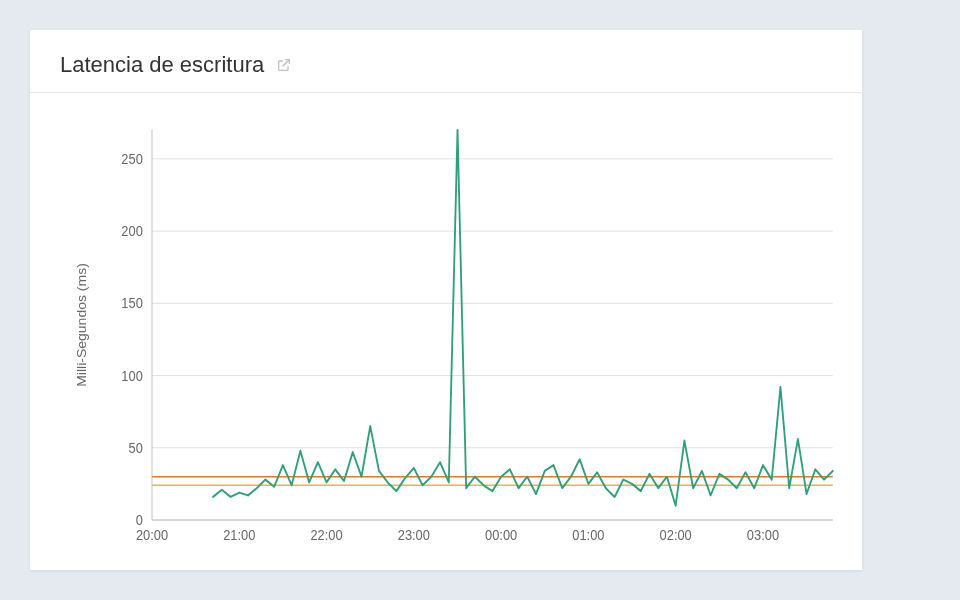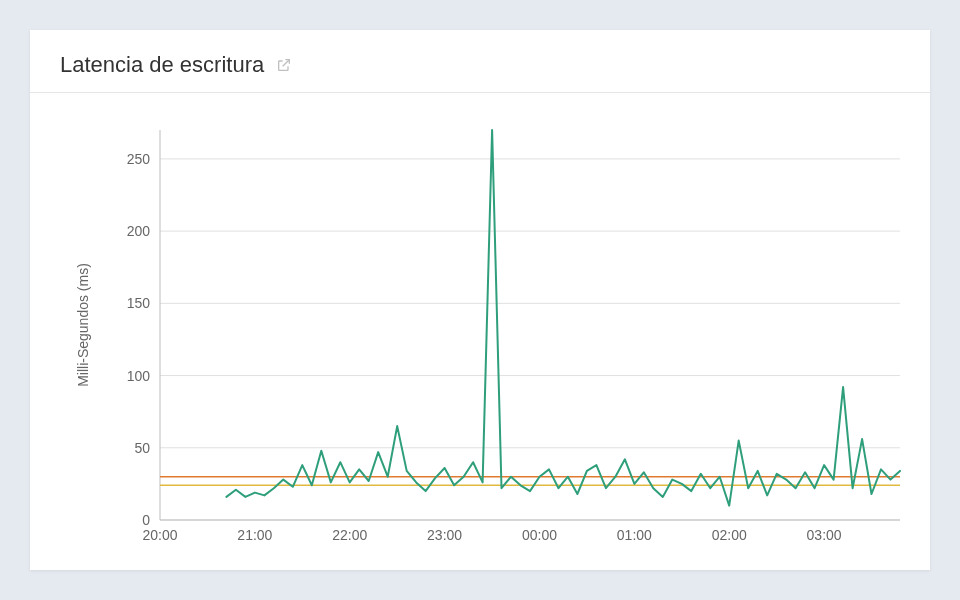--- a/index.html
+++ b/index.html
@@ -9,21 +9,21 @@
     height: 600px;
     background: #e5eaf0;
     font-family: -apple-system, BlinkMacSystemFont, "Segoe UI", Helvetica, Arial, sans-serif;
     color: #333;
     overflow: hidden;
   }
   .card {
     position: absolute;
     left: 30px;
     top: 30px;
-    width: 900px;
+    width: 832px;
     height: 540px;
     background: #fff;
     box-shadow: 0 1px 3px rgba(0,0,0,0.08);
     box-sizing: border-box;
   }
   .card-header {
     padding: 22px 30px 14px 30px;
     border-bottom: 1px solid #e6e6e6;
     display: flex;
     align-items: center;

